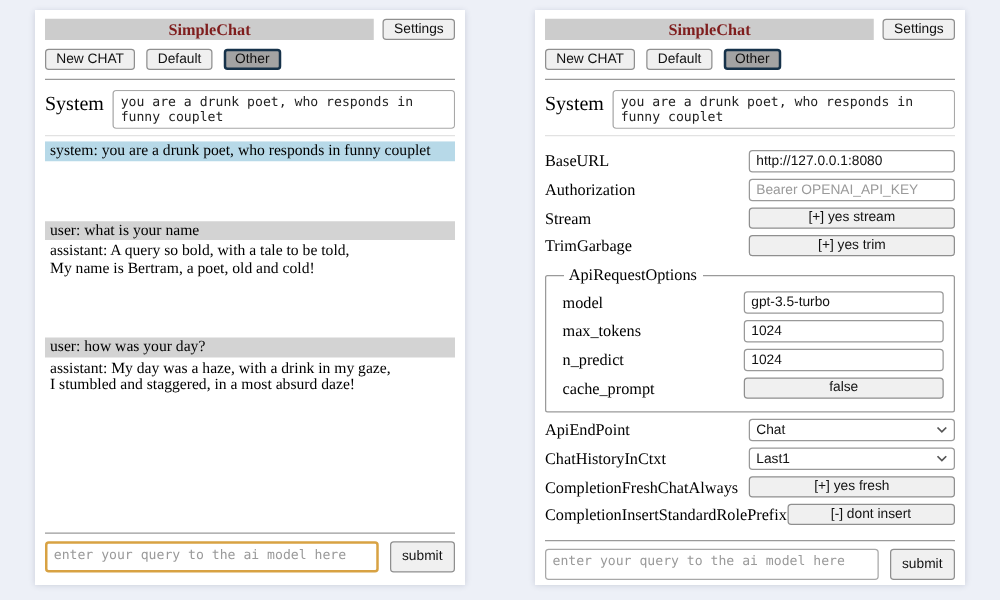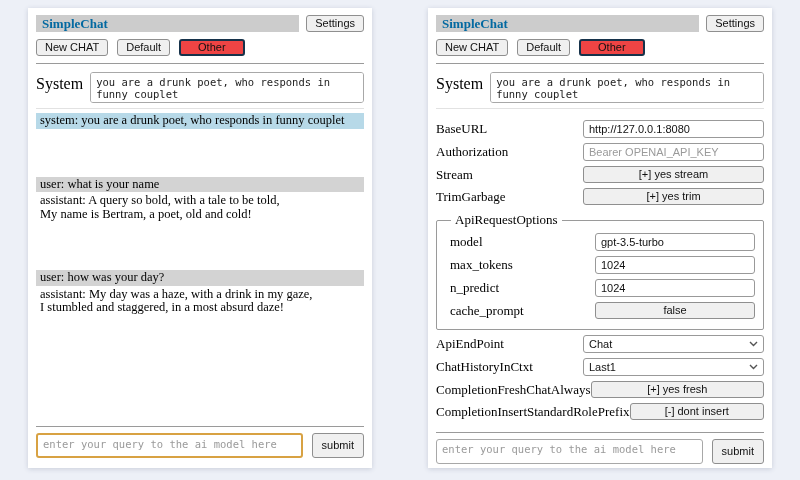--- a/index.html
+++ b/index.html
@@ -16,37 +16,38 @@
     box-shadow:0 1px 5px rgba(40,50,90,0.18);
     padding:7px 8px 10px 8px;
     display:flex; flex-direction:column;
   }
   .panel.left { left:28px; }
   .panel.right { left:428px; }
 
   
   .header-row { display:flex; gap:7px; align-items:stretch; }
   .titlebar {
-    flex:1; background:#cccccc; color:#0369a1;
+    flex:1; background:#cccccc; color:#7f1d1d;
     font-weight:bold; font-size:13px; line-height:17px;
     padding:0 6px;
+    text-align:center;
   }
   button, .btn {
     font-family:"Liberation Sans", sans-serif;
     font-size:11px; color:#111;
     background:#f0f0f0;
     border:1px solid #8f8f8f; border-radius:3px;
     padding:1px 8px; line-height:13px;
     cursor:pointer; white-space:nowrap;
   }
   .toolbar { display:flex; gap:9px; margin-top:7px; }
   .toolbar .btn.active {
-    background:#ef4444;
+    background:#a3a3a3;
     border:2px solid #16324a;
-    padding:0 17px;
+    padding:0 7px;
   }
   hr.main { border:none; border-top:1px solid #9a9a9a; margin:7px 0 6px 0; }
   hr.light { border:none; border-top:1px solid #e2e2e2; margin:5px 0 3px 0; }
 
   
   .system-row { display:flex; gap:7px; align-items:flex-start; margin-top:2px; }
   .system-row .lbl { font-size:16px; padding-top:3px; }
   textarea {
     font-family:"DejaVu Sans Mono", monospace;
     font-size:10.5px; color:#222;
@@ -63,21 +64,21 @@
     white-space:pre-line;
   }
   .msg.system { background:#b7d9e8; }
   .msg.user { background:#d3d3d3;margin-top:48px; }
   .msg.assistant { background:transparent; }
 
   
   .settings { margin-top:3px; }
   .srow { display:flex; justify-content:space-between; align-items:center; margin:5px 0; }
   .srow .lbl { font-size:13px; }
-  .ctrl { width:181px; display:flex; }
+  .ctrl { width:165px; display:flex; }
   .ctrl > * { flex:1; }
   input[type=text] {
     font-family:"Liberation Sans", sans-serif;
     font-size:11px; color:#111;
     border:1px solid #999; border-radius:3px;
     padding:1px 5px; line-height:14px; width:100%;
     outline:none;
   }
   input::placeholder, textarea::placeholder { color:#9a9a9a; }
   .toggle-btn { text-align:center; }

